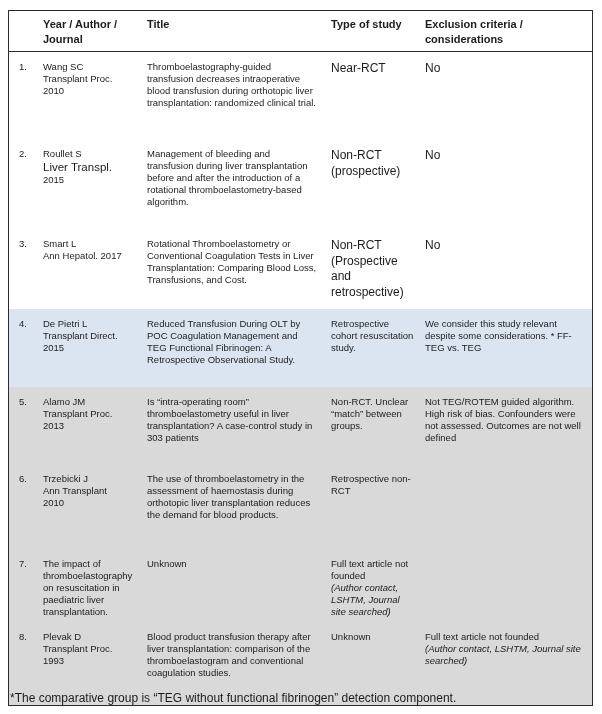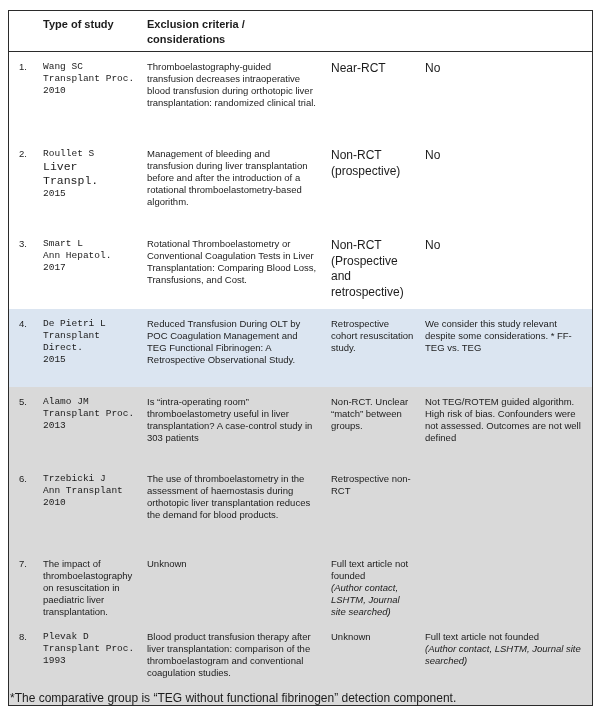--- a/index.html
+++ b/index.html
@@ -36,21 +36,21 @@
     font-weight: bold;
     font-size: 11px;
     line-height: 15px;
     padding-top: 6px;
   }
   .c-num { padding-left: 10px; }
   .c-type { padding-right: 8px; }
   .c-excl { padding-right: 10px; }
   .lg { font-size: 12px; line-height: 15.5px; }
   .center { text-align: left; }
-  .al { display: block; font-family: Liberation Mono, monospace; }
+  .al { display: block; }
   .al.alt { font-size: 11.5px; line-height: 14px; }
   .note { font-style: italic; display: block; }
   .r-1 { min-height: 87px; }
   .r-2 { min-height: 90px; }
   .r-3 { min-height: 80px; }
   .r-4 { min-height: 78px; }
   .r-5 { min-height: 77px; }
   .r-6 { min-height: 85px; }
   .r-7 { min-height: 58px; }
   .r-8 { min-height: 83px; }
@@ -61,20 +61,22 @@
     line-height: 13px;
   }
 </style>
 </head>
 <body>
 
 <div class="table">
 
   <div class="tr head">
     <div class="td c-num"></div>
+    <div class="td">Year / Author / Journal</div>
+    <div class="td">Title</div>
     <div class="td c-type">Type of study</div>
     <div class="td c-excl">Exclusion criteria / considerations</div>
   </div>
 
   <div class="tr bg-white r-1">
     <div class="td c-num">1.</div>
     <div class="td">
       <span class="al">Wang SC</span>
       <span class="al">Transplant Proc.</span>
       <span class="al">2010</span>

